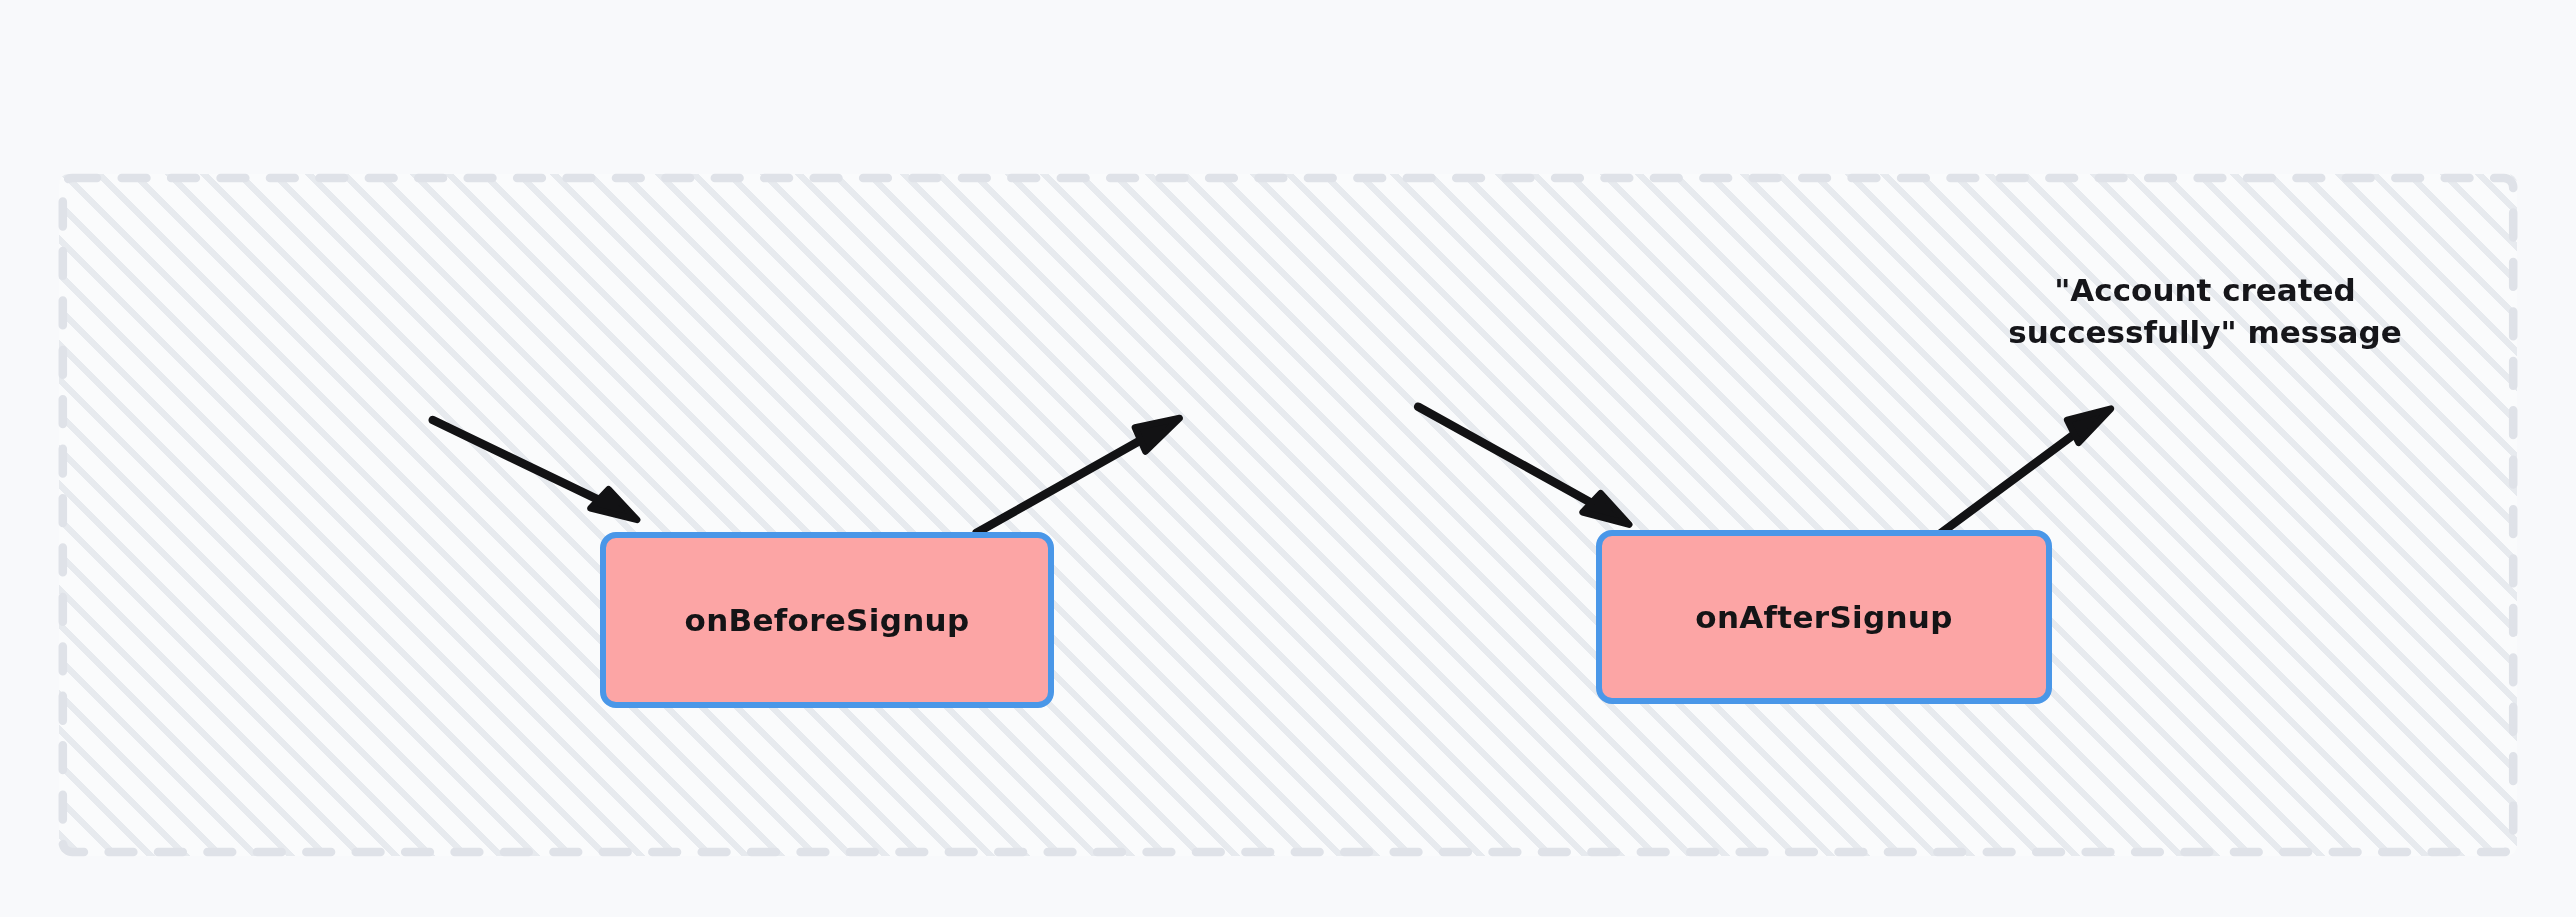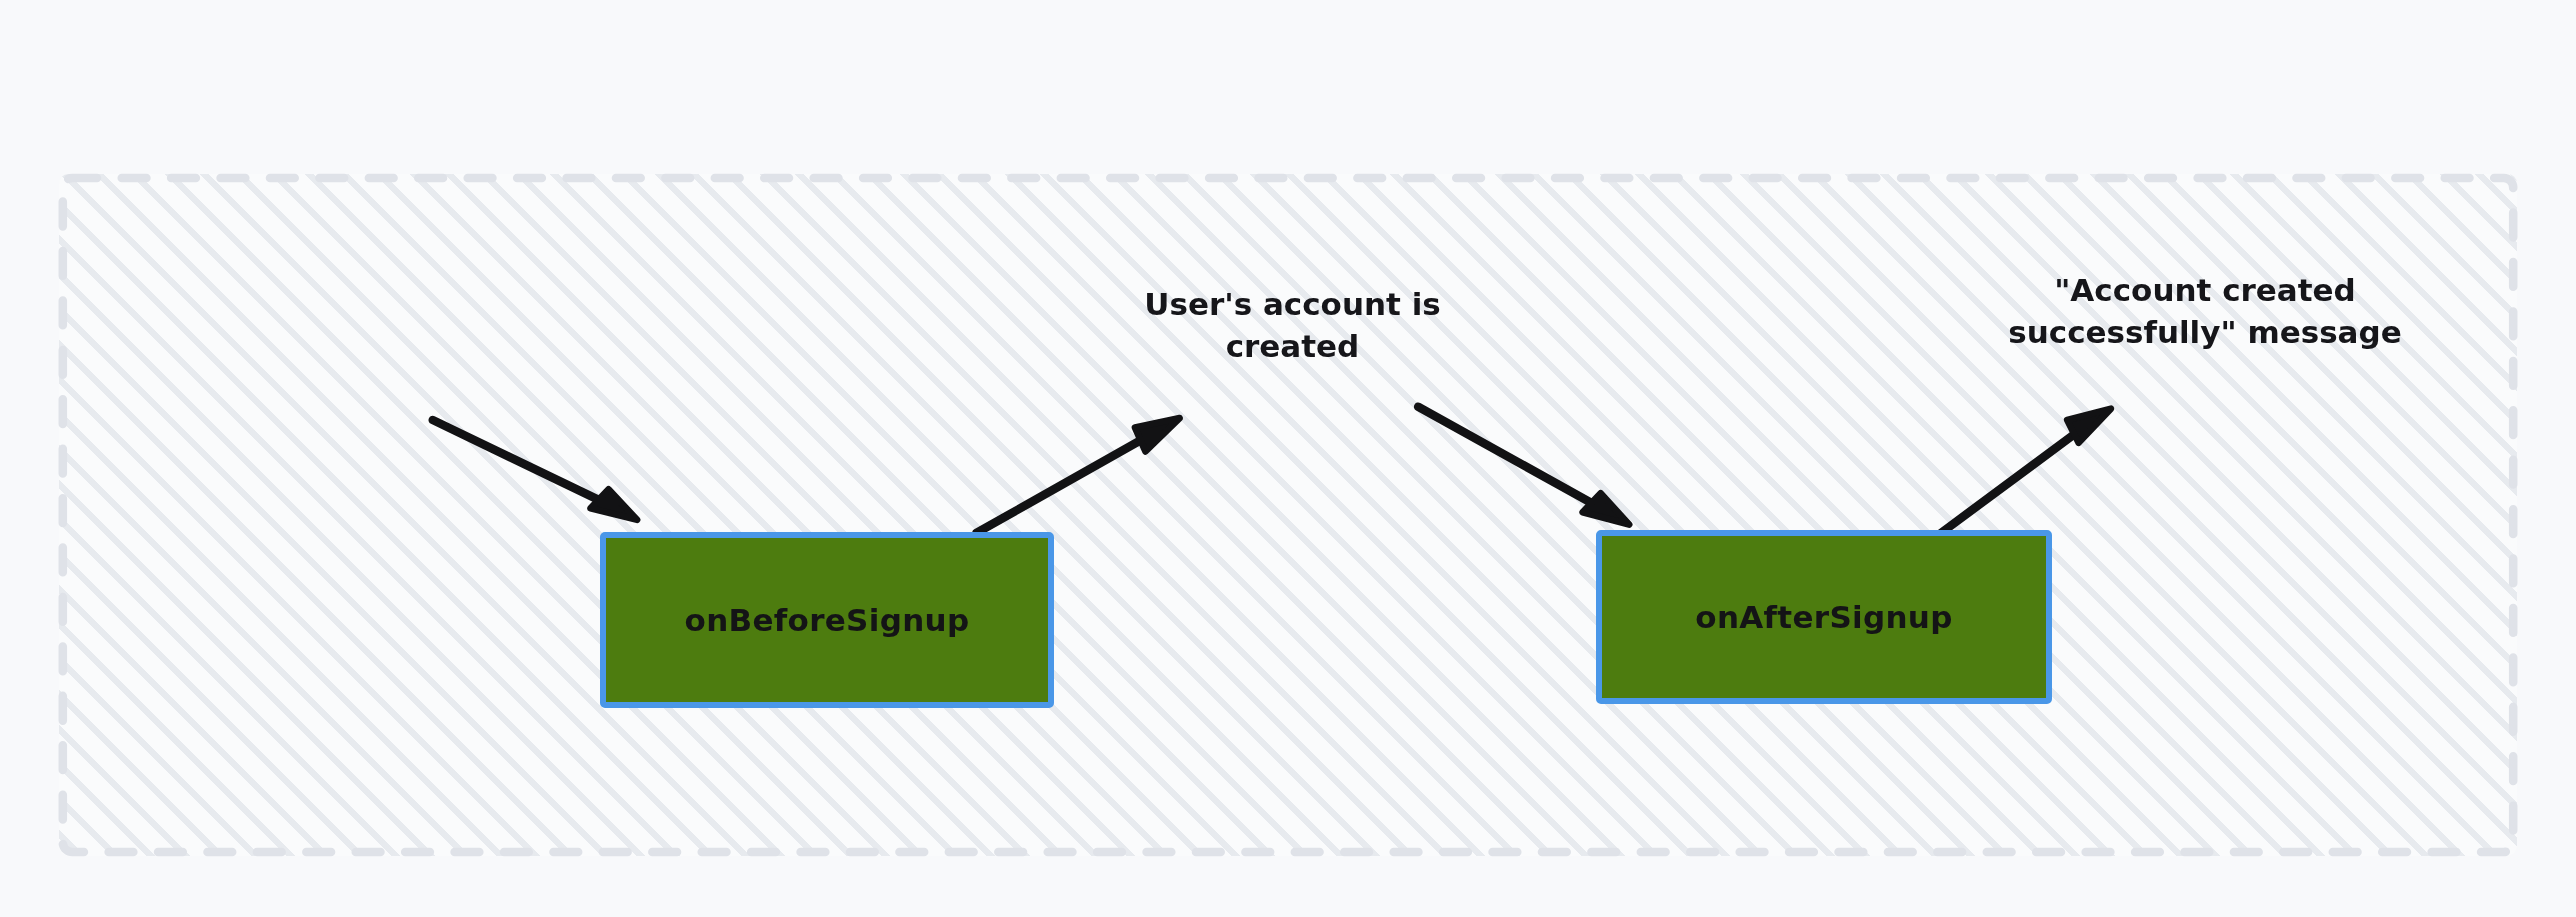--- a/index.html
+++ b/index.html
@@ -74,23 +74,23 @@
     width: 2576px;
     height: 917px;
     overflow: visible;
     pointer-events: none;
   }
 
   
   .hook-node {
     position: absolute;
     box-sizing: border-box;
-    background: #4d7c0f;
+    background: #fca5a5;
     border: 6.7px solid #4a97e8;
-    border-radius: 5px;
+    border-radius: 16px;
     display: flex;
     align-items: center;
     justify-content: center;
   }
   .hook-node-label {
     font-family: "DejaVu Sans", sans-serif;
     font-weight: 700;
     font-size: 31px;
     letter-spacing: 0.3px;
     color: #141416;
@@ -174,20 +174,18 @@
 
   <div class="hook-node" id="node-on-before-signup">
     <span class="hook-node-label">onBeforeSignup</span>
   </div>
 
   <div class="hook-node" id="node-on-after-signup">
     <span class="hook-node-label">onAfterSignup</span>
   </div>
 
 
-  <div class="edge-label" id="label-account-created">User's account is
-created</div>
 
   <div class="edge-label" id="label-success-message">"Account created
 successfully" message</div>
 
 </div>
 
 
 </body></html>

